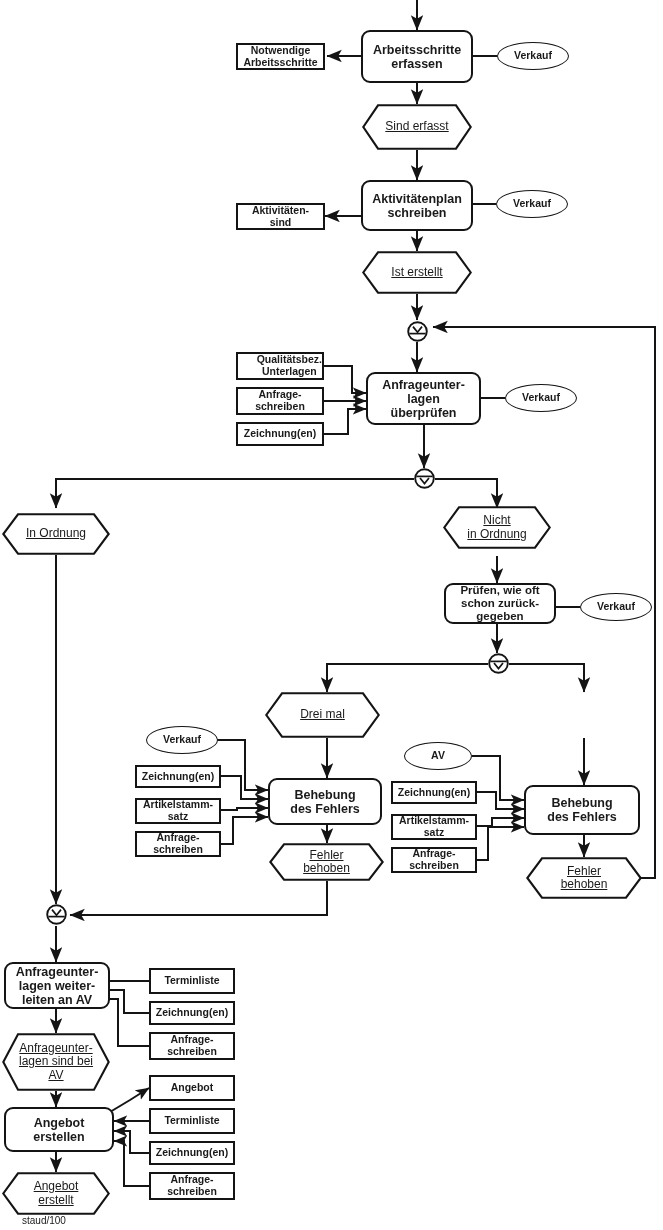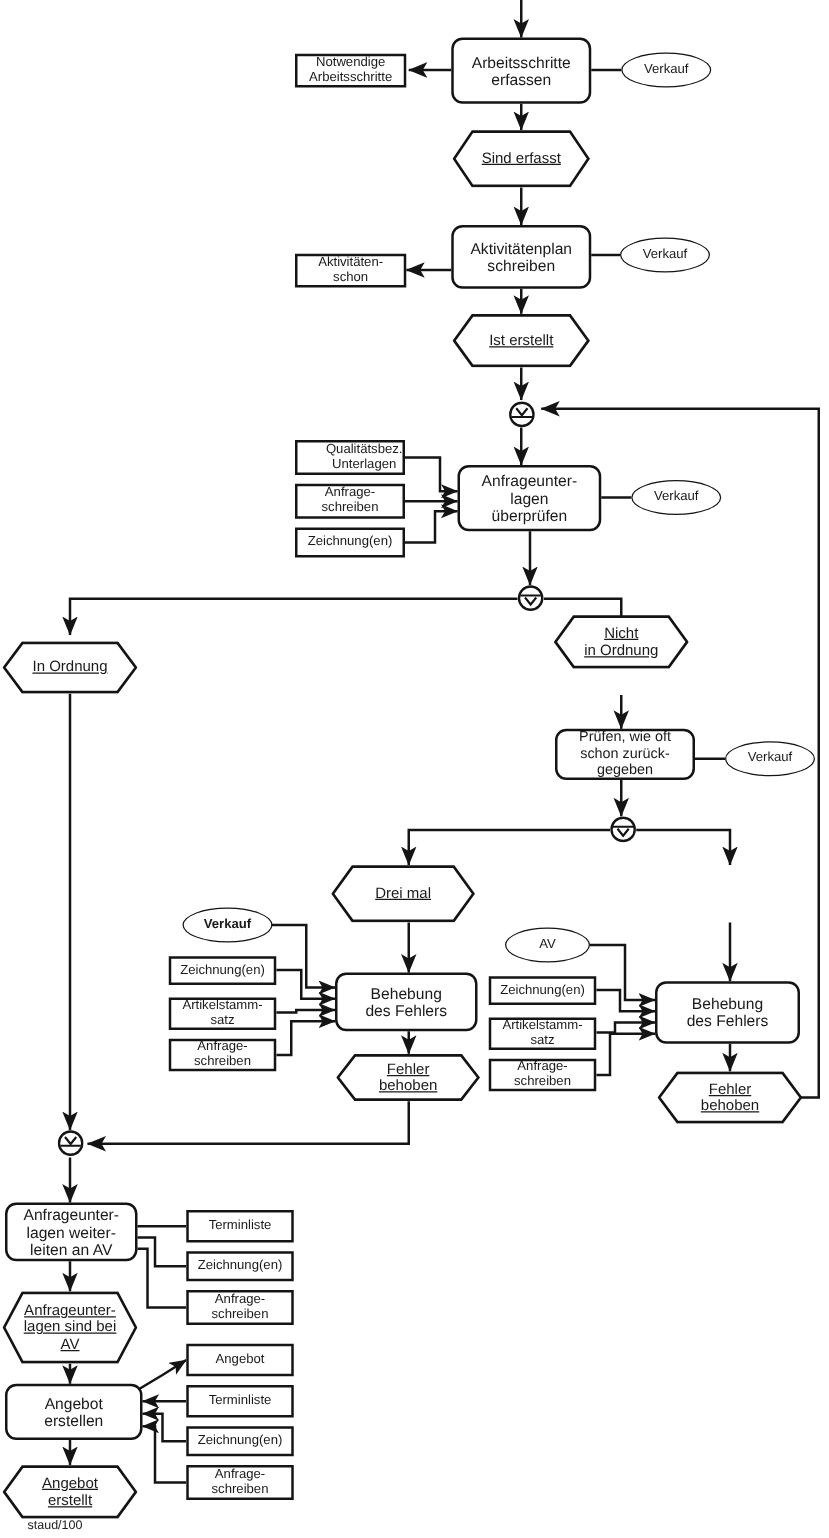--- a/index.html
+++ b/index.html
@@ -84,21 +84,21 @@
     width: 21px;
     height: 21px;
     z-index: 4;
   }
   .footnote {
     position: absolute;
     font-size: 10px;
     color: #1a1a1a;
     z-index: 5;
   }
-  .lbl { display: block; }
+  .lbl { display: block; font-weight: bold; }
 </style>
 </head>
 <body>
 
 <div id="canvas">
 
   <svg id="wires" viewBox="0 0 663 1230" xmlns="http://www.w3.org/2000/svg">
     <defs>
       <marker id="ah" markerWidth="9" markerHeight="9" refX="7.4" refY="3.1" orient="auto" markerUnits="strokeWidth">
         <path d="M0,0 L7.6,3.1 L0,6.2 L1.8,3.1 z" fill="#141414"></path>
@@ -246,21 +246,21 @@
     <span class="evt-txt" style="white-space:pre-line;">Sind erfasst</span>
   </div>
 
   <div class="node fn" style="left:361px; top:180px; width:112px; height:51px;">
     <span class="lbl" style="white-space:pre-line;">Aktivitätenplan
 schreiben</span>
   </div>
 
   <div class="node doc" style="left:236px; top:203px; width:89px; height:27px;">
     <span class="lbl" style="white-space:pre-line;">Aktivitäten-
-schon</span>
+sind</span>
   </div>
 
   <div class="node org" style="left:496px; top:190px; width:72px; height:28px;">
     <span class="lbl">Verkauf</span>
   </div>
 
   <div class="node evt" style="left:362px; top:251px; width:110px; height:43px;align-items:center;">
     <svg class="evt-svg" viewBox="0 0 110 43" preserveAspectRatio="none" xmlns="http://www.w3.org/2000/svg">
       <path d="M16,1.3 L94,1.3 L108.7,21.5 L94,41.7 L16,41.7 L1.3,21.5 Z" fill="#ffffff" stroke="#141414" stroke-width="2.1"></path>
     </svg>
@@ -291,21 +291,21 @@
     <span class="lbl">Verkauf</span>
   </div>
 
   <div class="node evt" style="left:2px; top:513px; width:108px; height:42px;">
     <svg class="evt-svg" viewBox="0 0 108 42" preserveAspectRatio="none" xmlns="http://www.w3.org/2000/svg">
       <path d="M16,1.3 L92,1.3 L106.7,21 L92,40.7 L16,40.7 L1.3,21 Z" fill="#ffffff" stroke="#141414" stroke-width="2.1"></path>
     </svg>
     <span class="evt-txt" style="white-space:pre-line;">In Ordnung</span>
   </div>
 
-  <div class="node evt" style="left:443px; top:492px; width:108px; height:43px;">
+  <div class="node evt" style="left:443px; top:506px; width:108px; height:43px;">
     <svg class="evt-svg" viewBox="0 0 108 43" preserveAspectRatio="none" xmlns="http://www.w3.org/2000/svg">
       <path d="M16,1.3 L92,1.3 L106.7,21.5 L92,41.7 L16,41.7 L1.3,21.5 Z" fill="#ffffff" stroke="#141414" stroke-width="2.1"></path>
     </svg>
     <span class="evt-txt" style="white-space:pre-line;">Nicht
 in Ordnung</span>
   </div>
 
   <div class="node fn small" style="left:444px; top:583px; width:112px; height:41px;">
     <span class="lbl" style="white-space:pre-line;">Prüfen, wie oft
 schon zurück-

